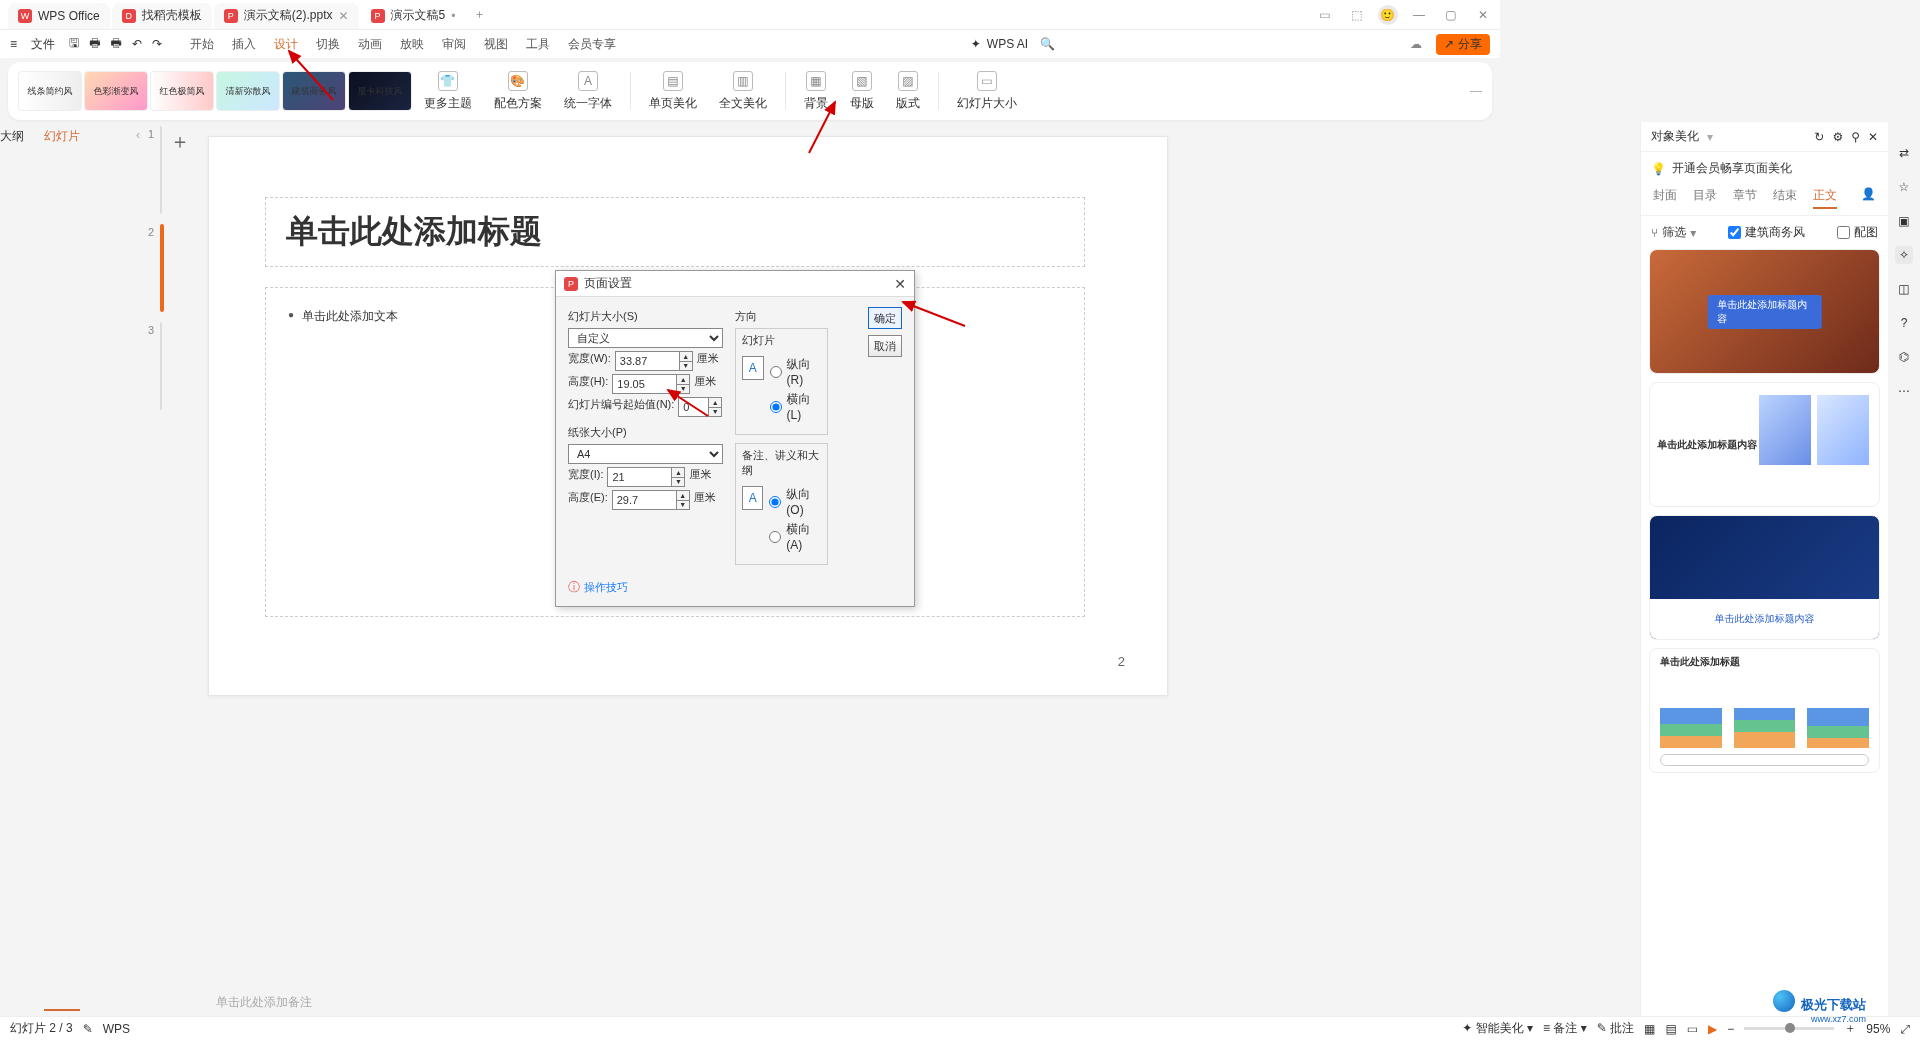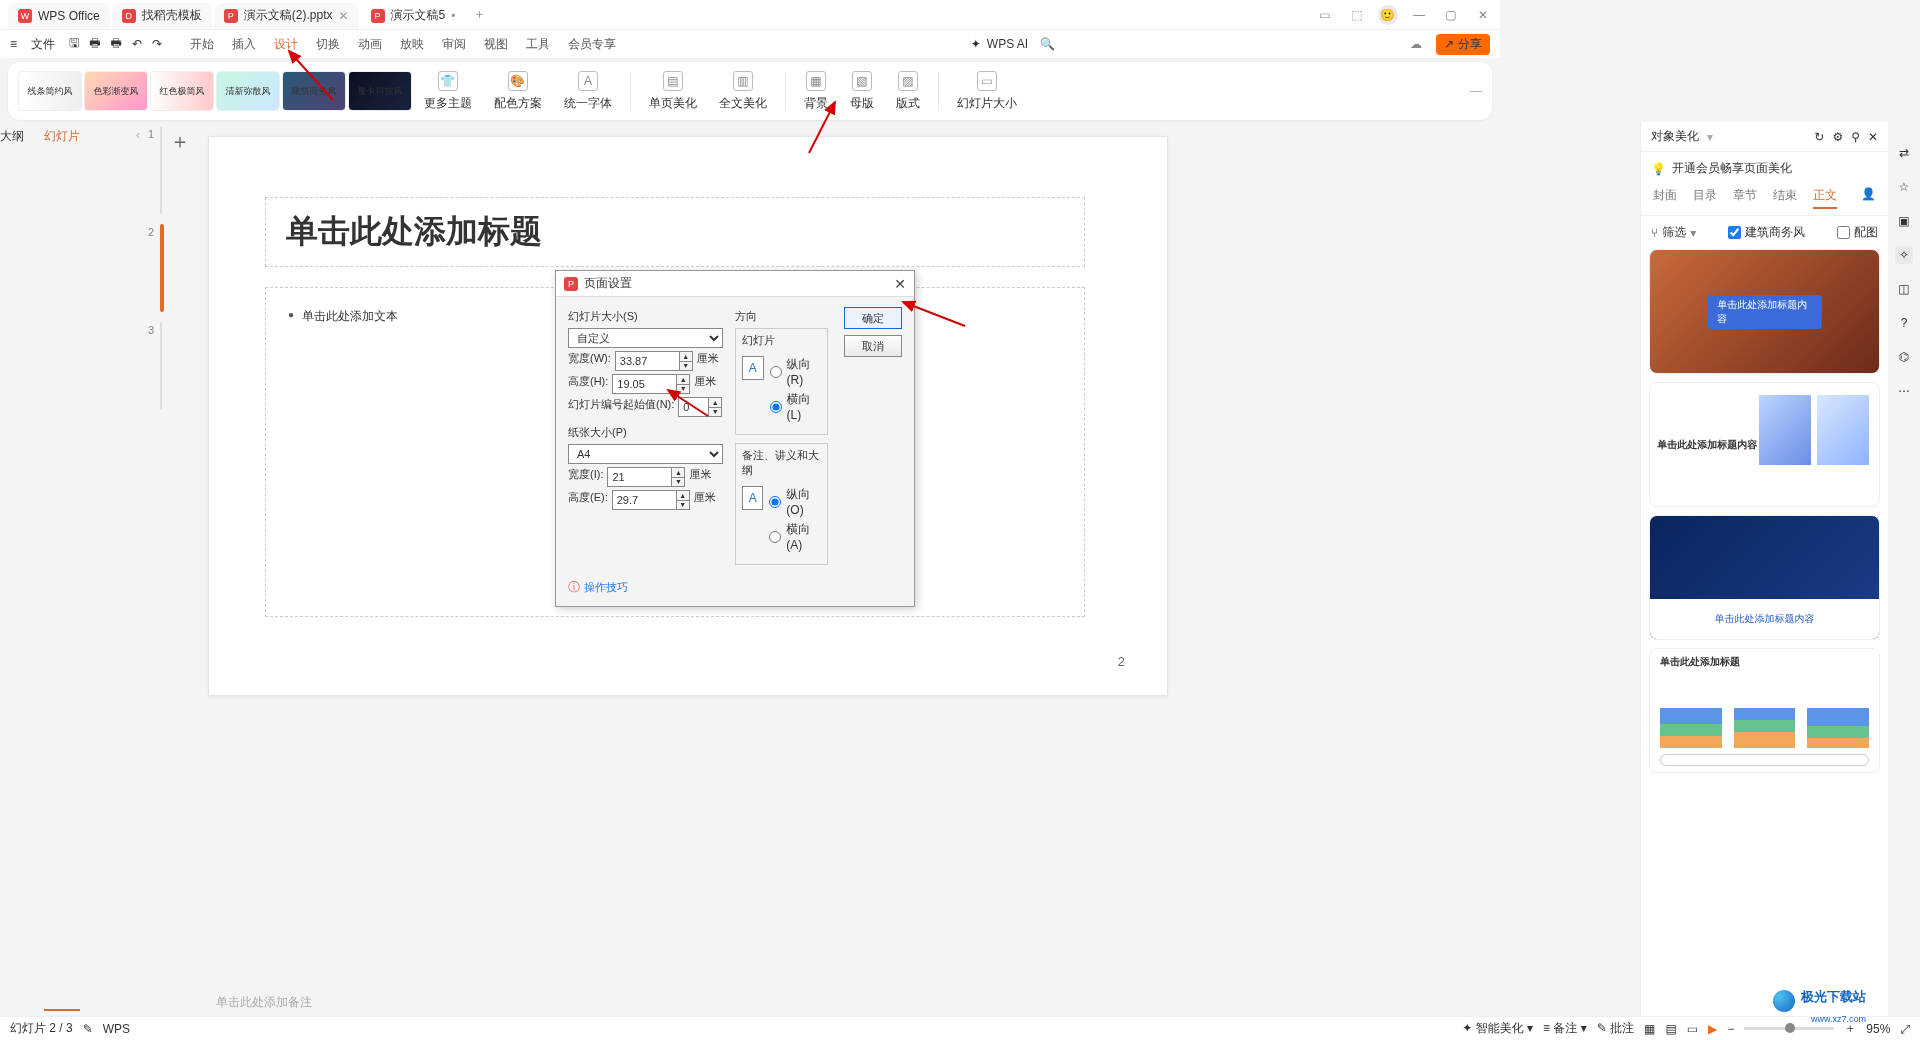--- a/index.html
+++ b/index.html
@@ -76,26 +76,26 @@
 .row label{font-size:11px;white-space:nowrap}
 .spin{display:flex}
 .spin input{width:64px;height:20px;border:1px solid #888;border-right:none;font-size:11px;padding:0 4px}
 .spin .ud{width:14px;border:1px solid #888;display:flex;flex-direction:column}
 .spin .ud span{flex:1;display:flex;align-items:center;justify-content:center;font-size:7px;color:#333;border-bottom:1px solid #888}
 .spin .ud span:last-child{border-bottom:none}
 .unit{font-size:11px}
 .radio{display:flex;align-items:center;gap:5px;font-size:11px;margin:4px 0}
 .radio input{width:12px;height:12px}
 .a-icon{width:24px;height:24px;border:1px solid #888;background:#fff;display:flex;align-items:center;justify-content:center;color:#27c;margin:4px 0}
-.btn{height:22px;width:58px;border:1px solid #888;background:linear-gradient(#fff,#e9e9e9);font-size:11px;cursor:pointer;margin-bottom:6px}
+.btn{height:22px;width:34px;border:1px solid #888;background:linear-gradient(#fff,#e9e9e9);font-size:11px;cursor:pointer;margin-bottom:6px}
 .btn.primary{border:1px solid #1467cc;background:#eaf3ff}
 .dlg-foot{padding:4px 12px 10px 12px}
 .dlg-foot a{color:#1b7cff;text-decoration:none;font-size:11px}
 .arrow{position:absolute;pointer-events:none;z-index:50}
-.watermark{position:absolute;right:54px;bottom:26px;display:flex;align-items:flex-start;gap:4px;z-index:60}
+.watermark{position:absolute;right:54px;bottom:26px;display:flex;align-items:flex-end;gap:4px;z-index:60}
 .watermark .logo{width:26px;height:26px;background:radial-gradient(circle at 30% 30%,#4fc3f7,#1565c0);border-radius:50%;border:2px solid #fff}
 .watermark .txt{font-size:13px;color:#1565c0;font-weight:bold}
 .watermark .sub{position:absolute;right:0;bottom:-10px;font-size:9px;color:#1565c0}
 .sep{width:1px;height:38px;background:#e8e8e8;margin:0 6px}
 </style>
 </head>
 <body>
 
 <div class="titlebar">
   <div class="tab">

